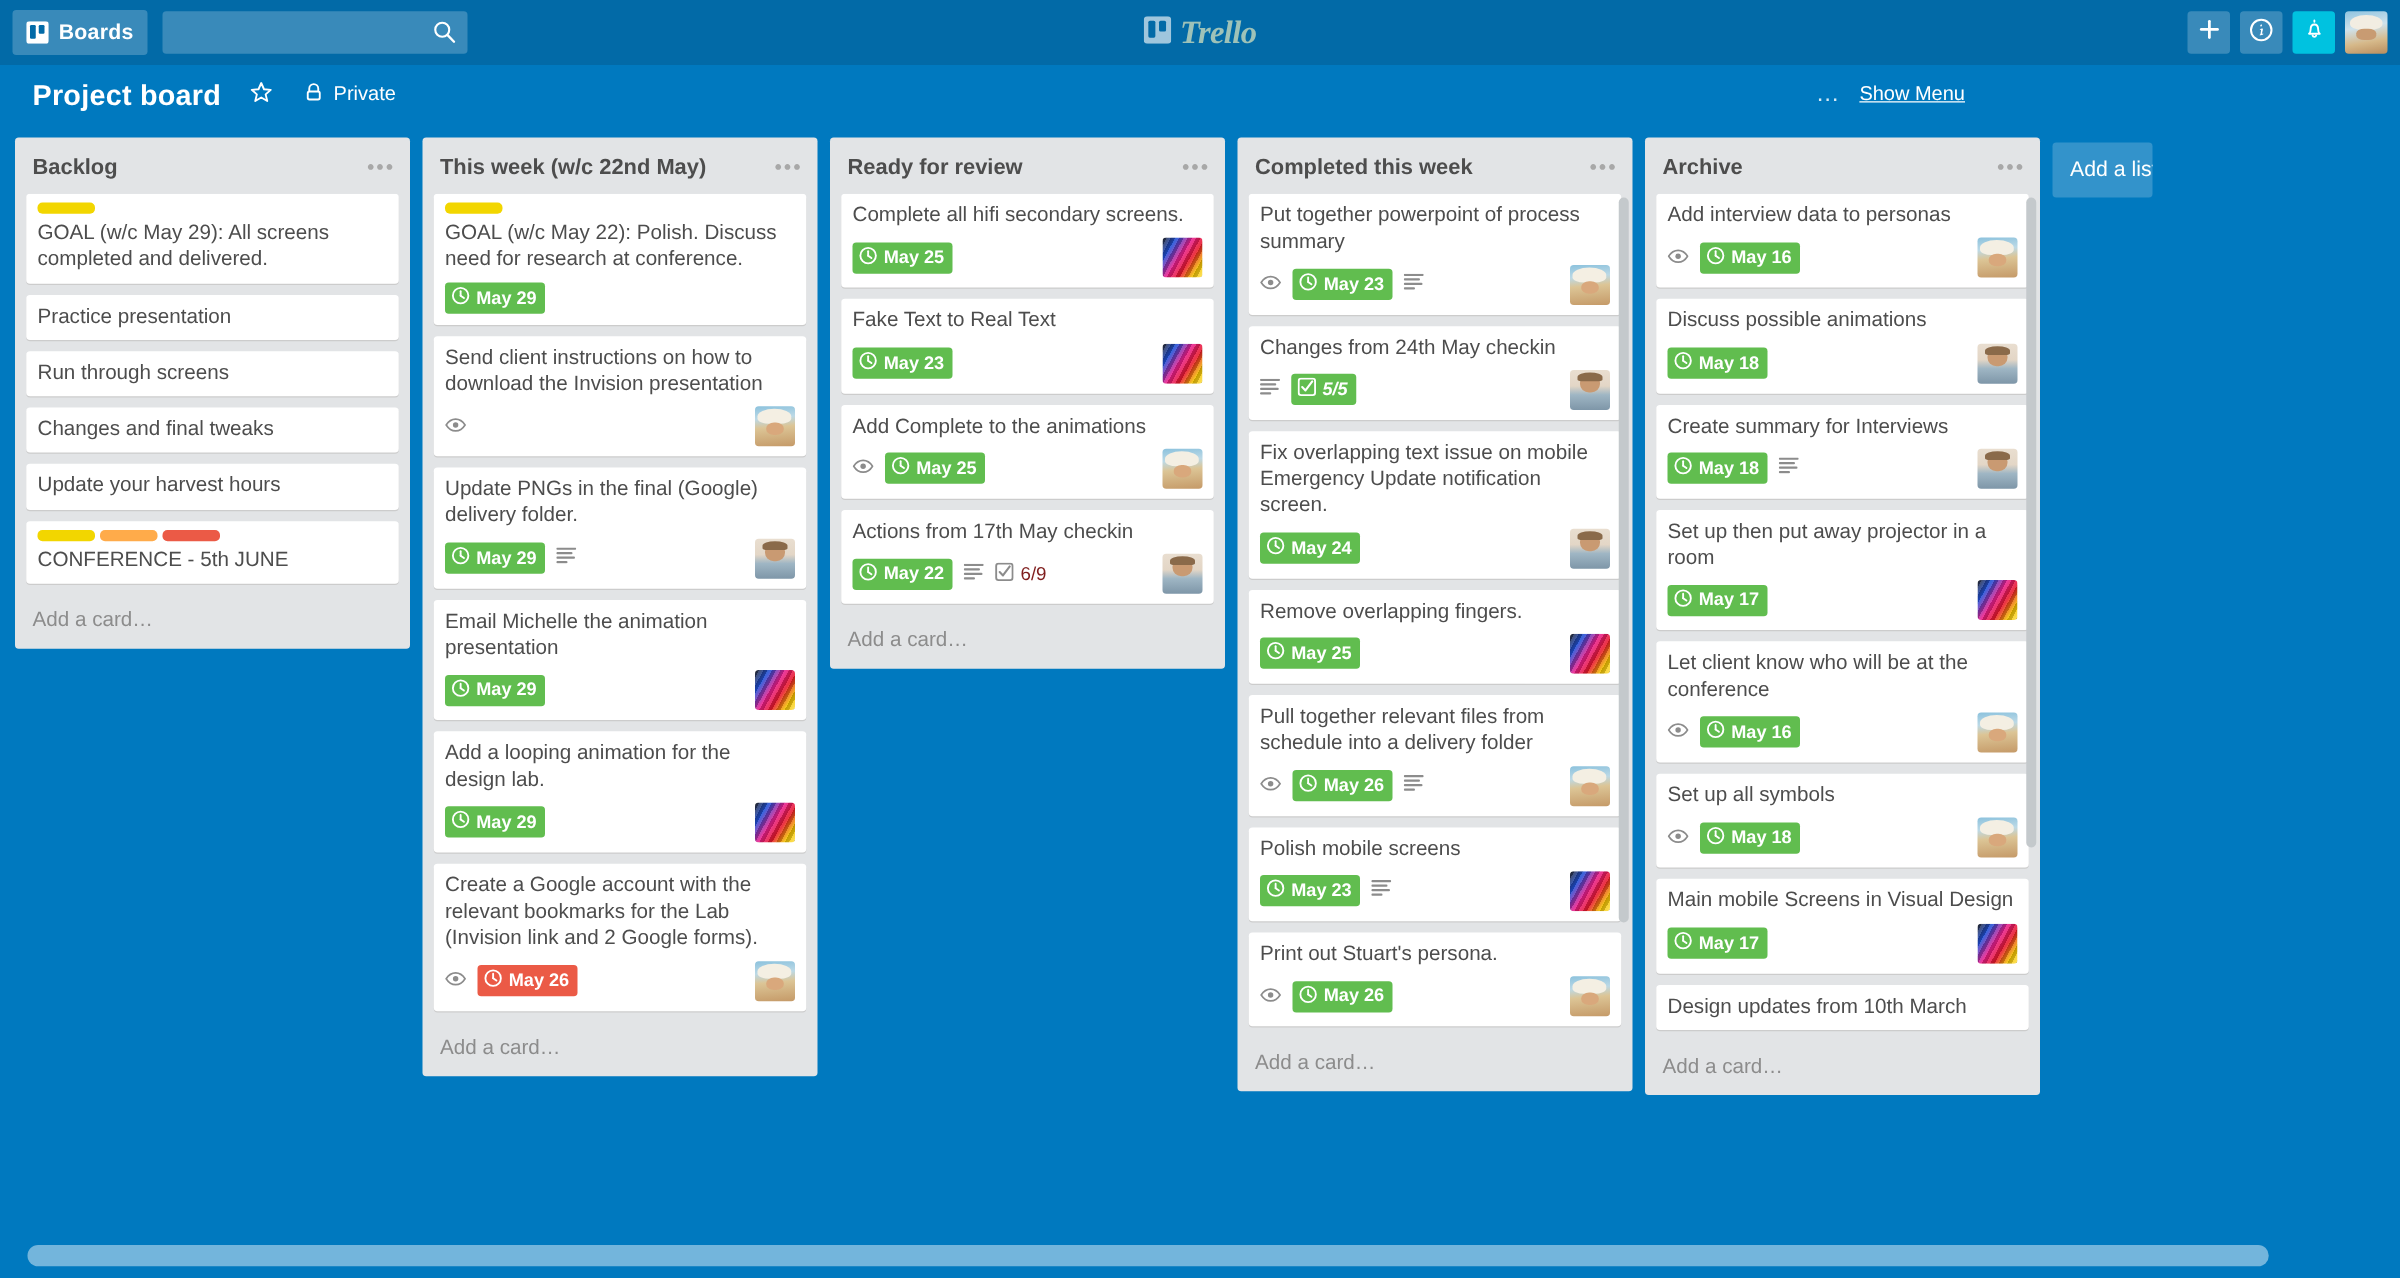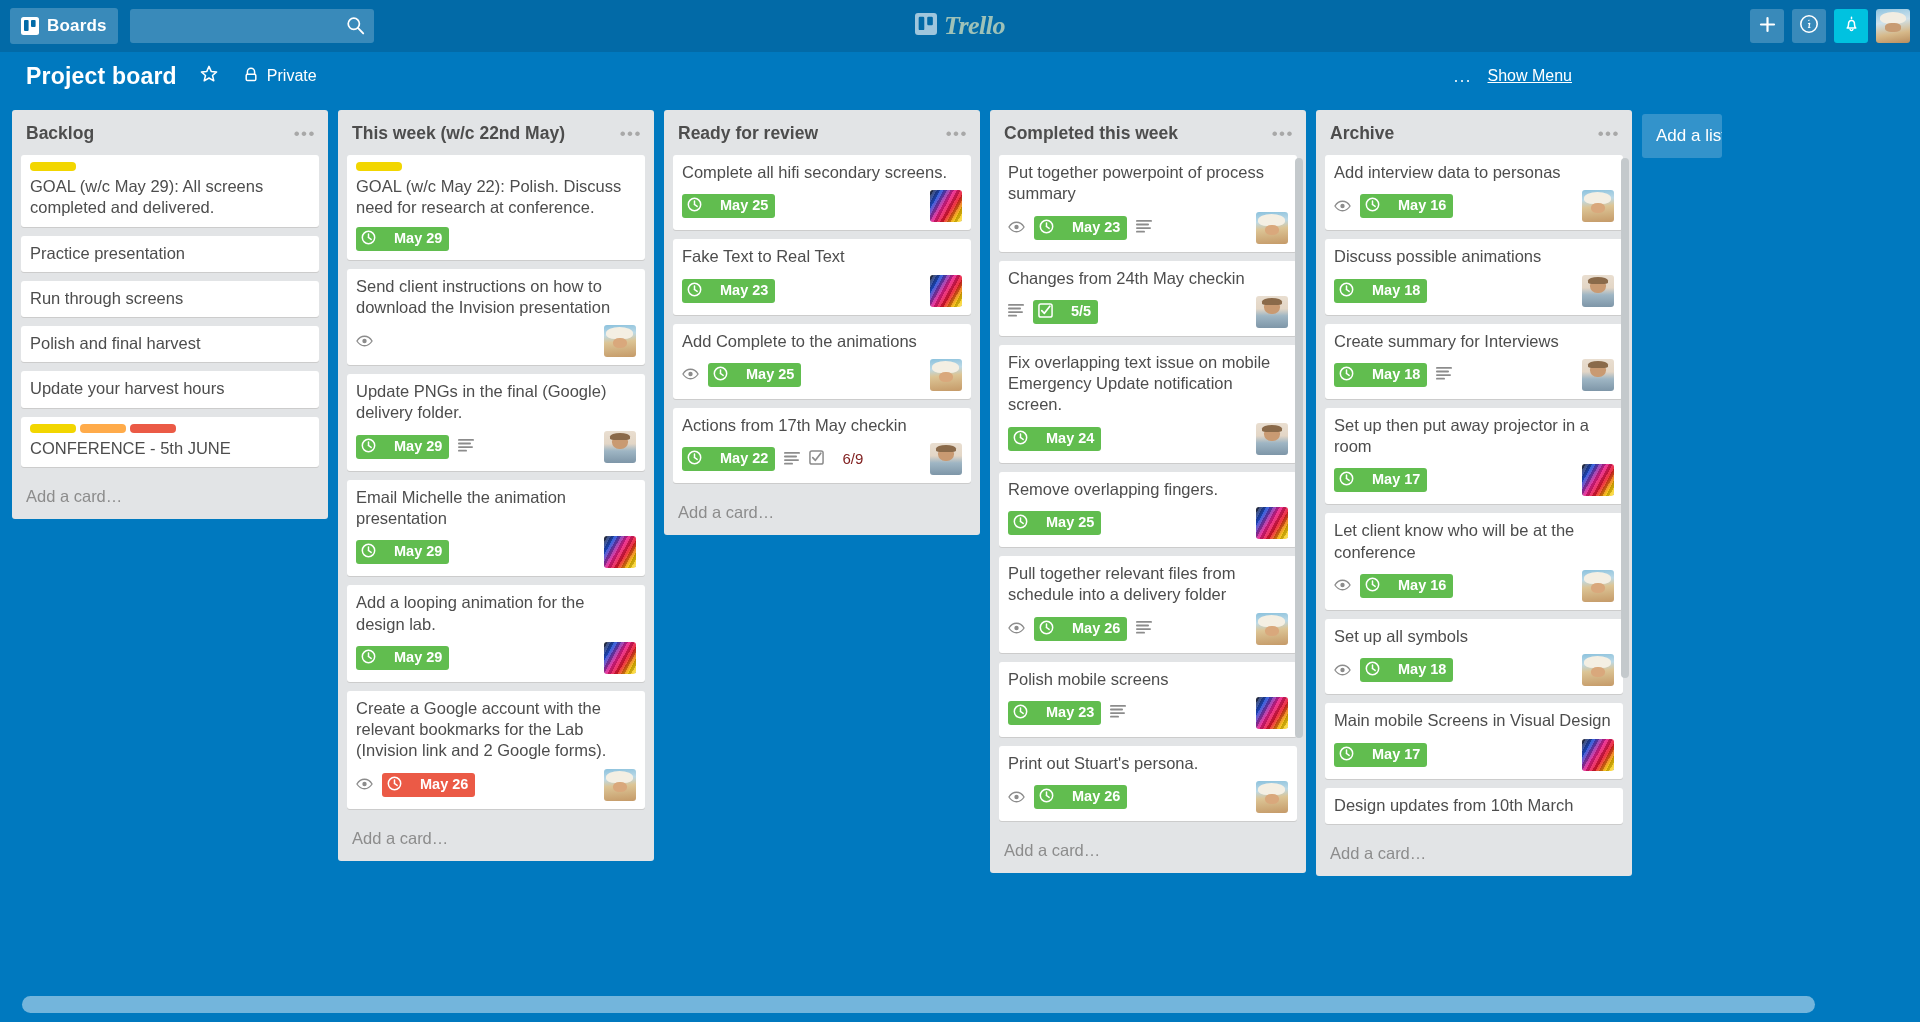--- a/index.html
+++ b/index.html
@@ -146,31 +146,31 @@
   .label { width: 46px; height: 9px; border-radius: 4px; }
   .card-title {
     font-size: 16.5px; color: #4d4d4d; line-height: 1.29;
     word-wrap: break-word;
   }
   .card-foot {
     display: flex; align-items: center; gap: 9px;
     margin-top: 7px; min-height: 26px;
   }
   .badge {
-    display: inline-flex; align-items: flex-start; gap: 18px;
+    display: inline-flex; align-items: center; gap: 5px;
     font-size: 14px; color: #8c8c8c;
   }
   .badge.due {
     background: #61BD4F; color: #fff; font-weight: bold;
     padding: 3px 7px 3px 5px; border-radius: 3px; font-size: 14.5px;
   }
   .badge.due.overdue { background: #EB5A46; }
   .badge.check-done {
     background: #61BD4F; color: #fff; font-weight: bold;
-    padding: 3px 7px 3px 5px; border-radius: 3px; font-size: 14.5px;
+    padding: 3px 7px 3px 5px; border-radius: 3px; font-size: 14.5px; font-style: italic;
   }
   .badge.plain { color: #7f1d1d; font-size: 15px; }
   .foot-spacer { flex: 1; }
   .member-av {
     width: 32px; height: 32px; border-radius: 3px;
     flex: 0 0 auto; overflow: hidden; position: relative;
   }
   .av-beach {
     background: linear-gradient(175deg,#8cc2dd 0%,#bcd9e6 30%,#dcc596 52%,#c59a68 100%);
   }
@@ -331,21 +331,21 @@
           </div>
           <div class="card-title">GOAL (w/c May 29): All screens completed and delivered.</div>
         </div>
         <div class="card">
           <div class="card-title">Practice presentation</div>
         </div>
         <div class="card">
           <div class="card-title">Run through screens</div>
         </div>
         <div class="card">
-          <div class="card-title">Polish and final harvest</div>
+          <div class="card-title">Changes and final tweaks</div>
         </div>
         <div class="card">
           <div class="card-title">Update your harvest hours</div>
         </div>
         <div class="card">
           <div class="labels">
             <div class="label" style="background: rgb(242, 214, 0);"></div>
             <div class="label" style="background: rgb(255, 171, 74);"></div>
             <div class="label" style="background: rgb(235, 90, 70);"></div>
           </div>

